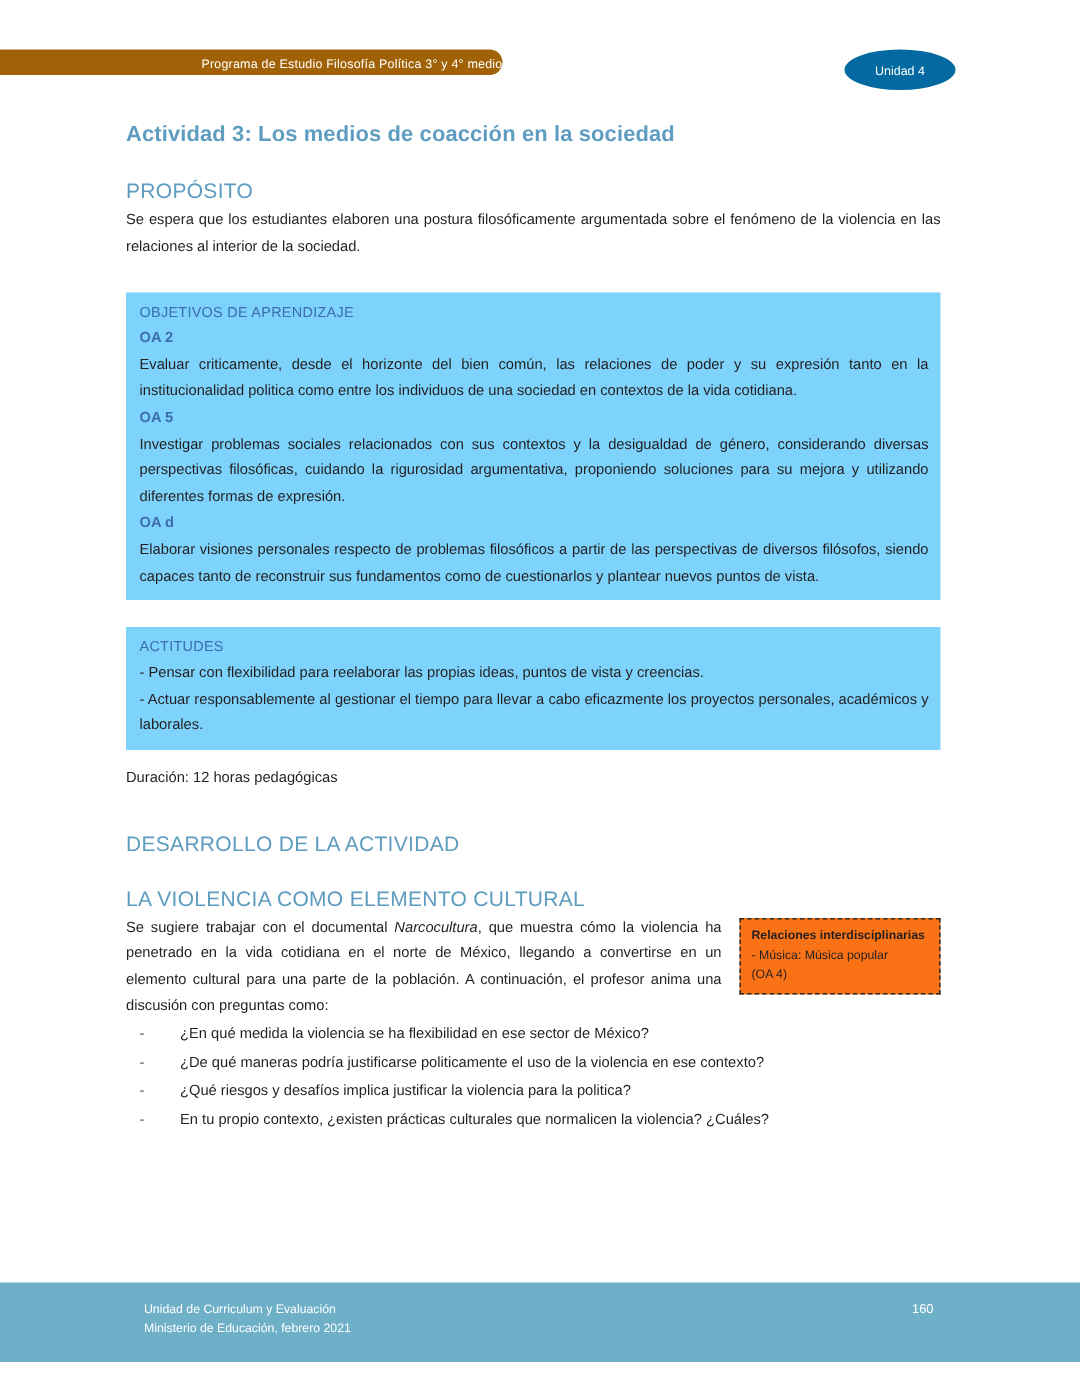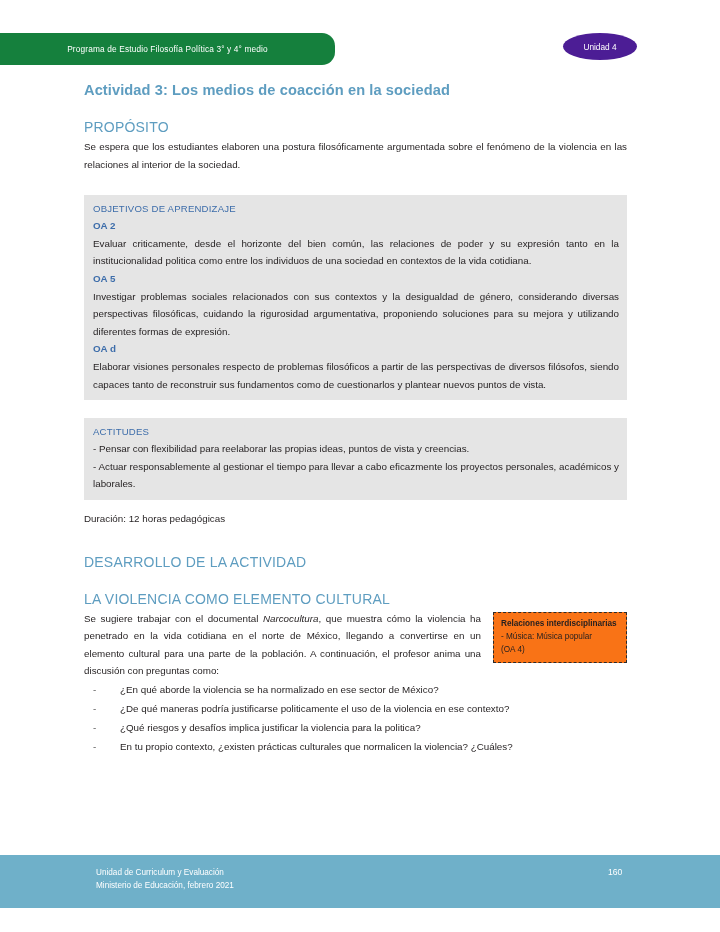--- a/index.html
+++ b/index.html
@@ -15,41 +15,41 @@
     position: relative;
     overflow: hidden;
   }
 
   
   .header-band {
     position: absolute;
     top: 33px;
     left: 0;
     width: 335px;
-    height: 32px;
-    background: #15803d;
+    height: 17px;
+    background: #a16207;
     border-top-right-radius: 13px;
     border-bottom-right-radius: 13px;
     display: flex;
     align-items: center;
-    justify-content: center;
+    justify-content: flex-end;
   }
   .header-band-text {
     color: #ffffff;
     font-size: 8.3px;
     letter-spacing: 0.15px;
     white-space: nowrap;
   }
   .unit-badge {
     position: absolute;
     top: 33px;
     left: 563px;
     width: 74px;
     height: 27px;
-    background: #4c1d95;
+    background: #0369a1;
     border-radius: 50%;
     display: flex;
     align-items: center;
     justify-content: center;
   }
   .unit-badge-text {
     color: #ffffff;
     font-size: 8.3px;
     white-space: nowrap;
   }
@@ -83,21 +83,21 @@
     line-height: 17.6px;
     margin: 0;
     text-align: justify;
   }
   p.body-text.ragged {
     text-align: left;
   }
 
   
   .blue-box {
-    background: #e5e5e5;
+    background: #7dd3fc;
     padding: 5px 8px 7px 9px;
     box-sizing: border-box;
     width: 543px;
   }
   .box-heading {
     color: #3d6daa;
     font-size: 9.6px;
     letter-spacing: 0.2px;
     line-height: 17px;
   }
@@ -259,21 +259,21 @@
     </div>
 
     <p class="body-text">
       <span>Se sugiere trabajar con el documental </span><span class="italic">Narcocultura</span><span>, que muestra cómo la violencia ha penetrado en la vida cotidiana en el norte de México, llegando a convertirse en un elemento cultural para una parte de la población. A continuación, el profesor anima una discusión con preguntas como:</span>
     </p>
   </div>
 
   <ul class="dash-list">
     <li>
       <span class="dash">-</span>
-      <span>¿En qué aborde la violencia se ha normalizado en ese sector de México?</span>
+      <span>¿En qué medida la violencia se ha flexibilidad en ese sector de México?</span>
     </li>
     <li>
       <span class="dash">-</span>
       <span>¿De qué maneras podría justificarse politicamente el uso de la violencia en ese contexto?</span>
     </li>
     <li>
       <span class="dash">-</span>
       <span>¿Qué riesgos y desafíos implica justificar la violencia para la politica?</span>
     </li>
     <li>

